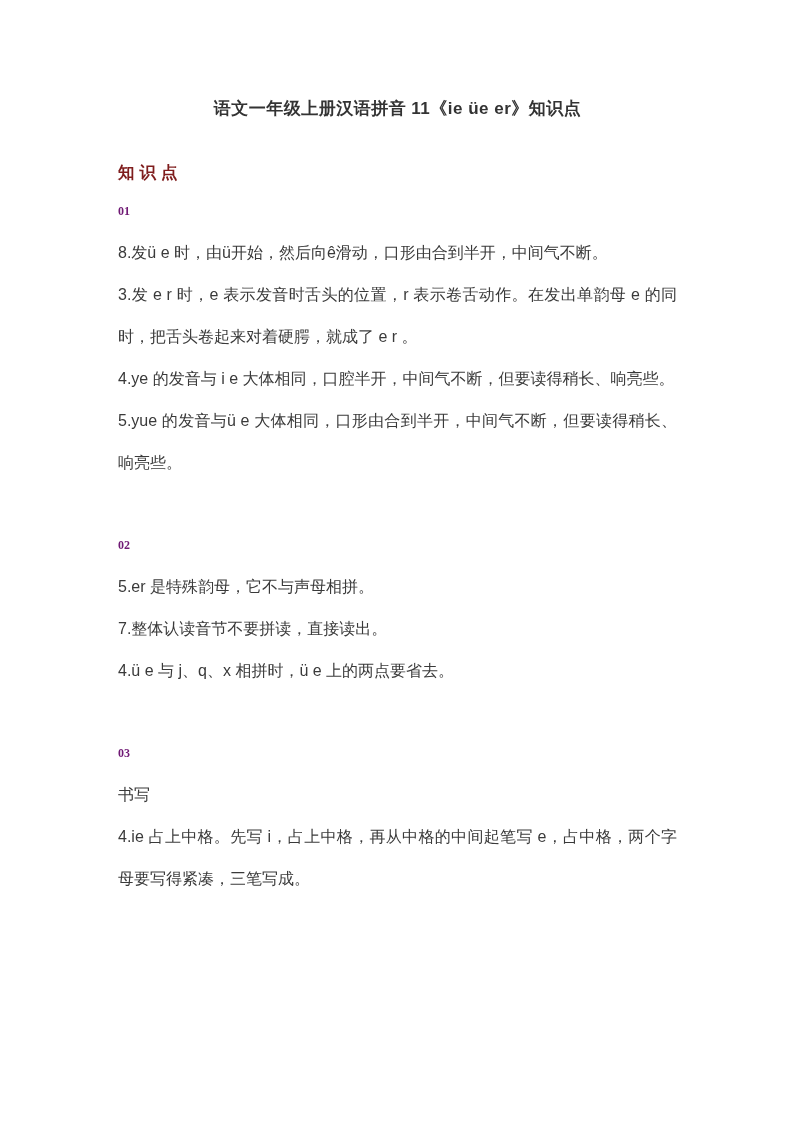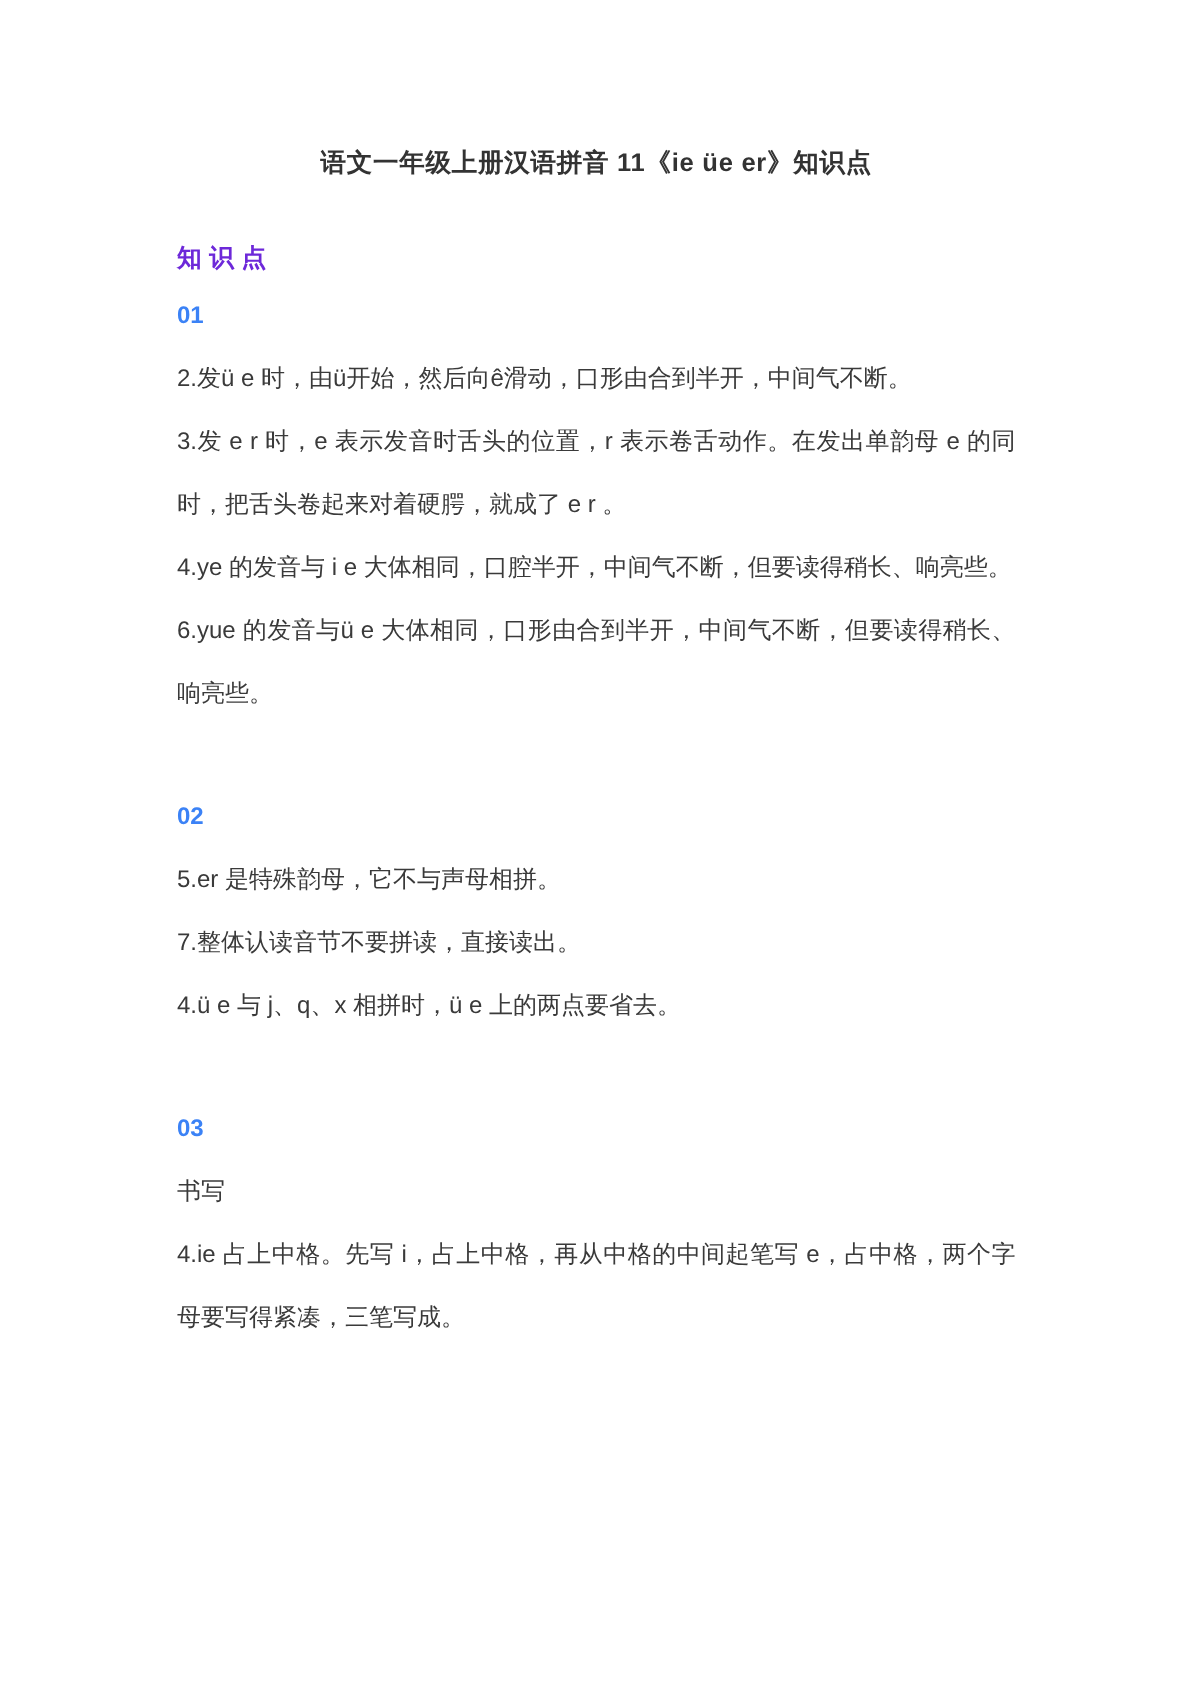--- a/index.html
+++ b/index.html
@@ -33,24 +33,25 @@
   .kp-heading {
     margin-top: 34px;
     font-weight: 700;
     font-size: 16.5px;
     line-height: 28px;
     letter-spacing: 5px;
     color: #1779ae; 
   }
   .section-number {
     font-weight: 700;
-    font-size: 16px;
+    font-size: 12px;
     line-height: 42px;
-    color: #3b82f6;
+    color: #701a75;
     margin-top: 4px;
+    font-family: Liberation Serif, serif;
   }
   .section-subtitle {
     font-size: 16px;
     line-height: 42px;
     font-weight: 400;
   }
   .section p {
     font-size: 16px;
     line-height: 42px;
     font-weight: 400;
@@ -60,28 +61,28 @@
   .section + .section { margin-top: 40px; }
 </style>
 </head>
 <body>
 
 <div class="page">
   <div class="content">
 
     <div class="doc-title">语文一年级上册汉语拼音 11《ie üe er》知识点</div>
 
-    <div class="kp-heading" style="color: #6d28d9;">知识点</div>
+    <div class="kp-heading" style="color: #7f1d1d;">知识点</div>
 
     <div class="section">
       <div class="section-number">01</div>
-      <p>2.发ü e 时，由ü开始，然后向ê滑动，口形由合到半开，中间气不断。</p>
+      <p>8.发ü e 时，由ü开始，然后向ê滑动，口形由合到半开，中间气不断。</p>
       <p>3.发 e r 时，e 表示发音时舌头的位置，r 表示卷舌动作。在发出单韵母 e 的同时，把舌头卷起来对着硬腭，就成了 e r 。</p>
       <p>4.ye 的发音与 i e 大体相同，口腔半开，中间气不断，但要读得稍长、响亮些。</p>
-      <p>6.yue 的发音与ü e 大体相同，口形由合到半开，中间气不断，但要读得稍长、响亮些。</p>
+      <p>5.yue 的发音与ü e 大体相同，口形由合到半开，中间气不断，但要读得稍长、响亮些。</p>
     </div>
 
     <div class="section">
       <div class="section-number">02</div>
       <p>5.er 是特殊韵母，它不与声母相拼。</p>
       <p>7.整体认读音节不要拼读，直接读出。</p>
       <p>4.ü e 与 j、q、x 相拼时，ü e 上的两点要省去。</p>
     </div>
 
     <div class="section">

